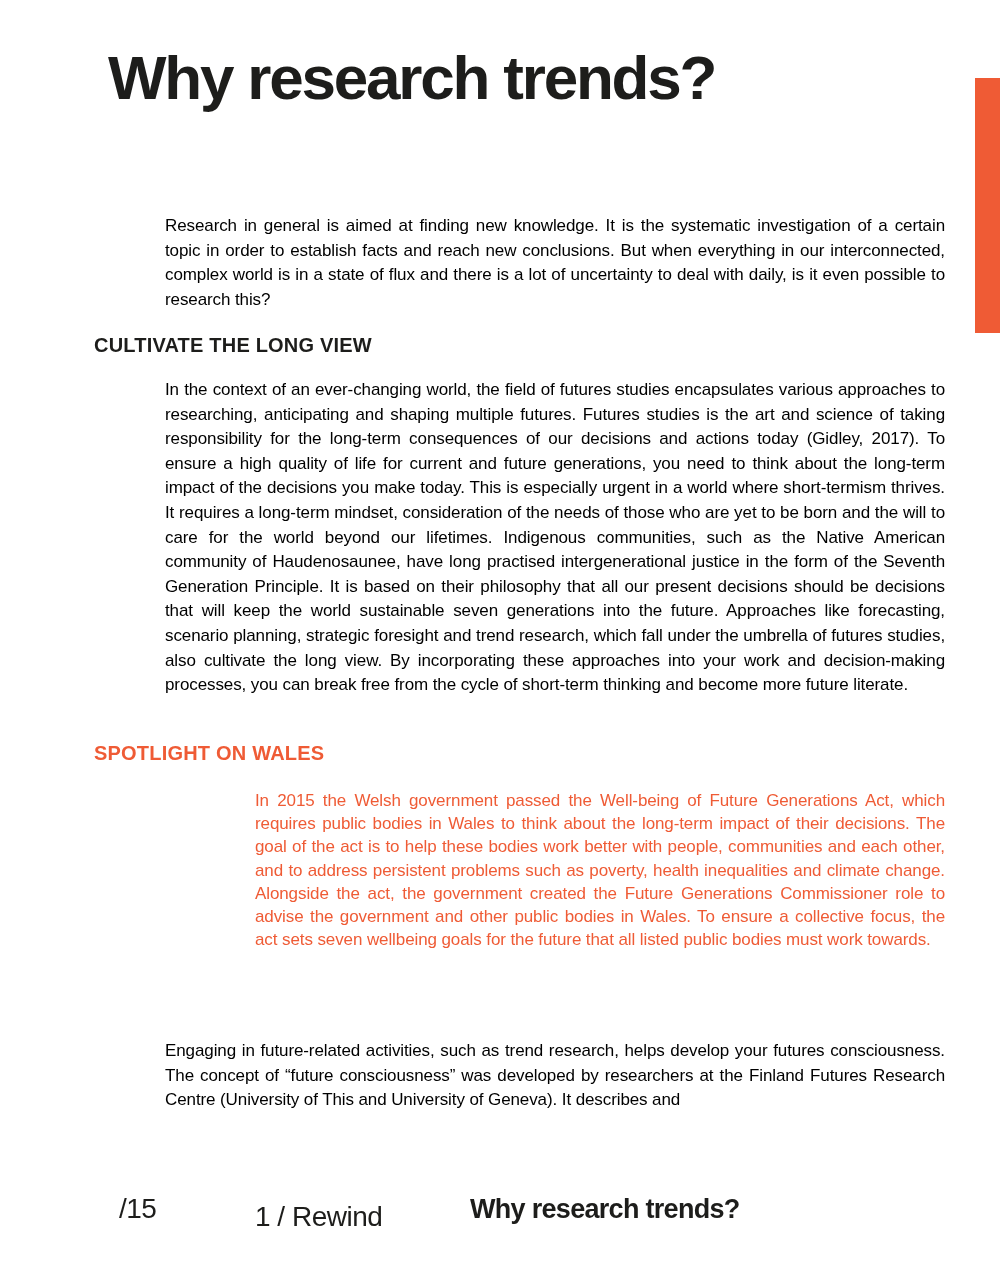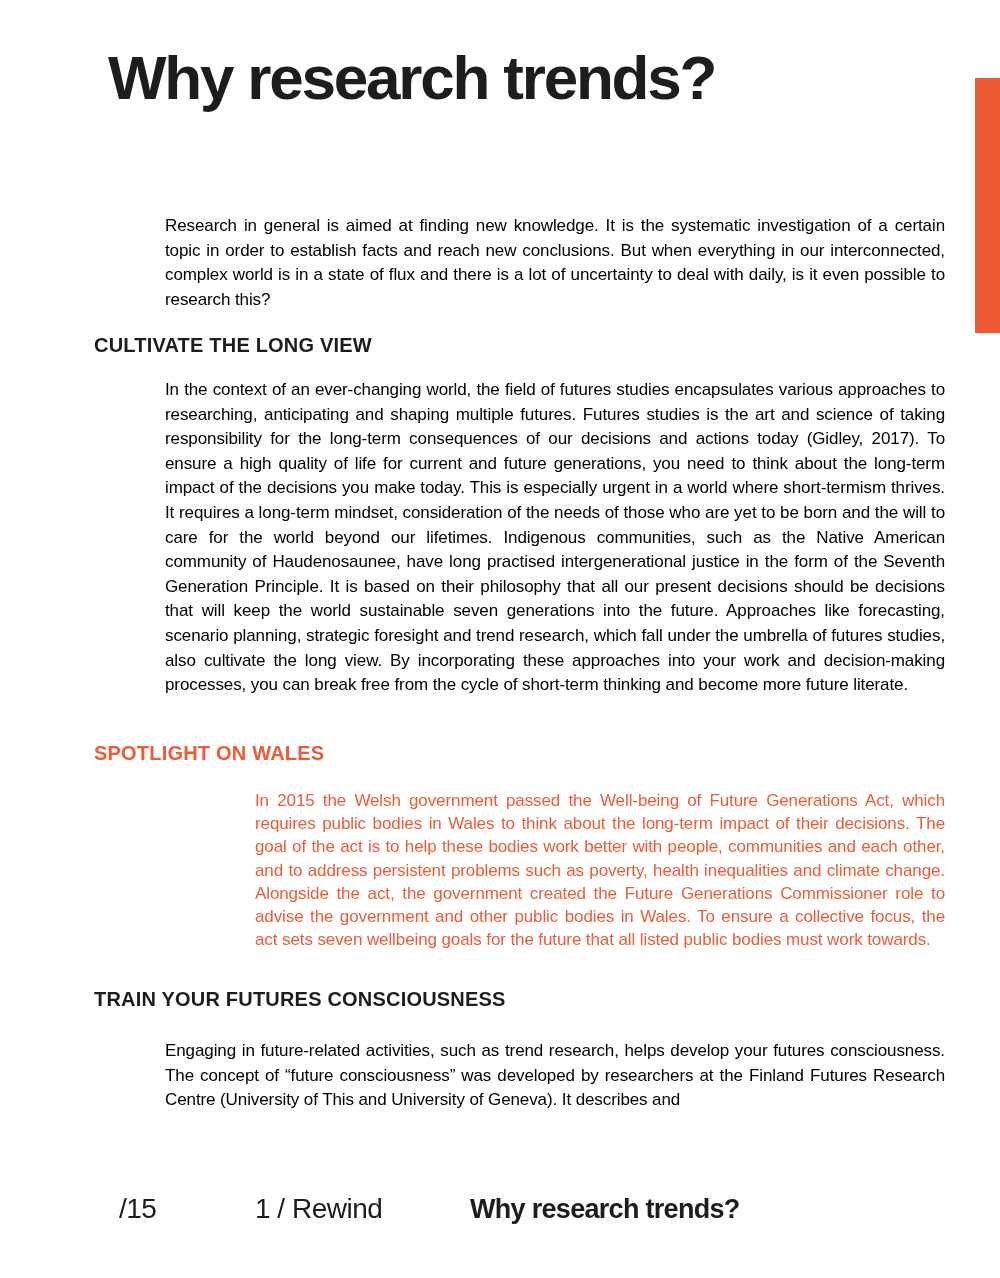--- a/index.html
+++ b/index.html
@@ -85,21 +85,21 @@
     left: 83px;
     top: 0;
     font-size: 28px;
     font-weight: 400;
     letter-spacing: -0.5px;
     margin-left: 36px;
   }
   .footer-chapter {
     position: absolute;
     left: 255px;
-    top: 0;
+    top: 8px;
     font-size: 28px;
     font-weight: 400;
     letter-spacing: -0.5px;
     white-space: nowrap;
   }
   .footer-title {
     position: absolute;
     left: 470px;
     top: 1px;
     font-size: 27px;
@@ -118,21 +118,20 @@
   <p class="body-para" id="intro-para">Research in general is aimed at finding new knowledge. It is the systematic investigation of a certain topic in order to establish facts and reach new conclusions. But when everything in our interconnected, complex world is in a state of flux and there is a lot of uncertainty to deal with daily, is it even possible to research this?</p>
 
   <h2 class="section-heading" id="heading-cultivate">CULTIVATE THE LONG VIEW</h2>
 
   <p class="body-para" id="para-cultivate">In the context of an ever-changing world, the field of futures studies encapsulates various approaches to researching, anticipating and shaping multiple futures. Futures studies is the art and science of taking responsibility for the long-term consequences of our decisions and actions today (Gidley, 2017). To ensure a high quality of life for current and future generations, you need to think about the long-term impact of the decisions you make today. This is especially urgent in a world where short-termism thrives. It requires a long-term mindset, consideration of the needs of those who are yet to be born and the will to care for the world beyond our lifetimes. Indigenous communities, such as the Native American community of Haudenosaunee, have long practised intergenerational justice in the form of the Seventh Generation Principle. It is based on their philosophy that all our present decisions should be decisions that will keep the world sustainable seven generations into the future. Approaches like forecasting, scenario planning, strategic foresight and trend research, which fall under the umbrella of futures studies, also cultivate the long view. By incorporating these approaches into your work and decision-making processes, you can break free from the cycle of short-term thinking and become more future literate.</p>
 
   <h2 class="section-heading" id="heading-spotlight">SPOTLIGHT ON WALES</h2>
 
   <p class="accent-para">In 2015 the Welsh government passed the Well-being of Future Generations Act, which requires public bodies in Wales to think about the long-term impact of their decisions. The goal of the act is to help these bodies work better with people, communities and each other, and to address persistent problems such as poverty, health inequalities and climate change. Alongside the act, the government created the Future Generations Commissioner role to advise the government and other public bodies in Wales. To ensure a collective focus, the act sets seven wellbeing goals for the future that all listed public bodies must work towards.</p>
 
-  <h2 class="section-heading" id="heading-train">TRAIN YOUR FUTURES CONSCIOUSNESS</h2>
 
   <p class="body-para" id="para-train">Engaging in future-related activities, such as trend research, helps develop your futures consciousness. The concept of “future consciousness” was developed by researchers at the Finland Futures Research Centre (University of This and University of Geneva). It describes and</p>
 
   <div class="accent-bar"></div>
 
   <div class="footer">
     <span class="footer-pagenum">/15</span>
     <span class="footer-chapter">1 / Rewind</span>
     <span class="footer-title">Why research trends?</span>
   </div>

